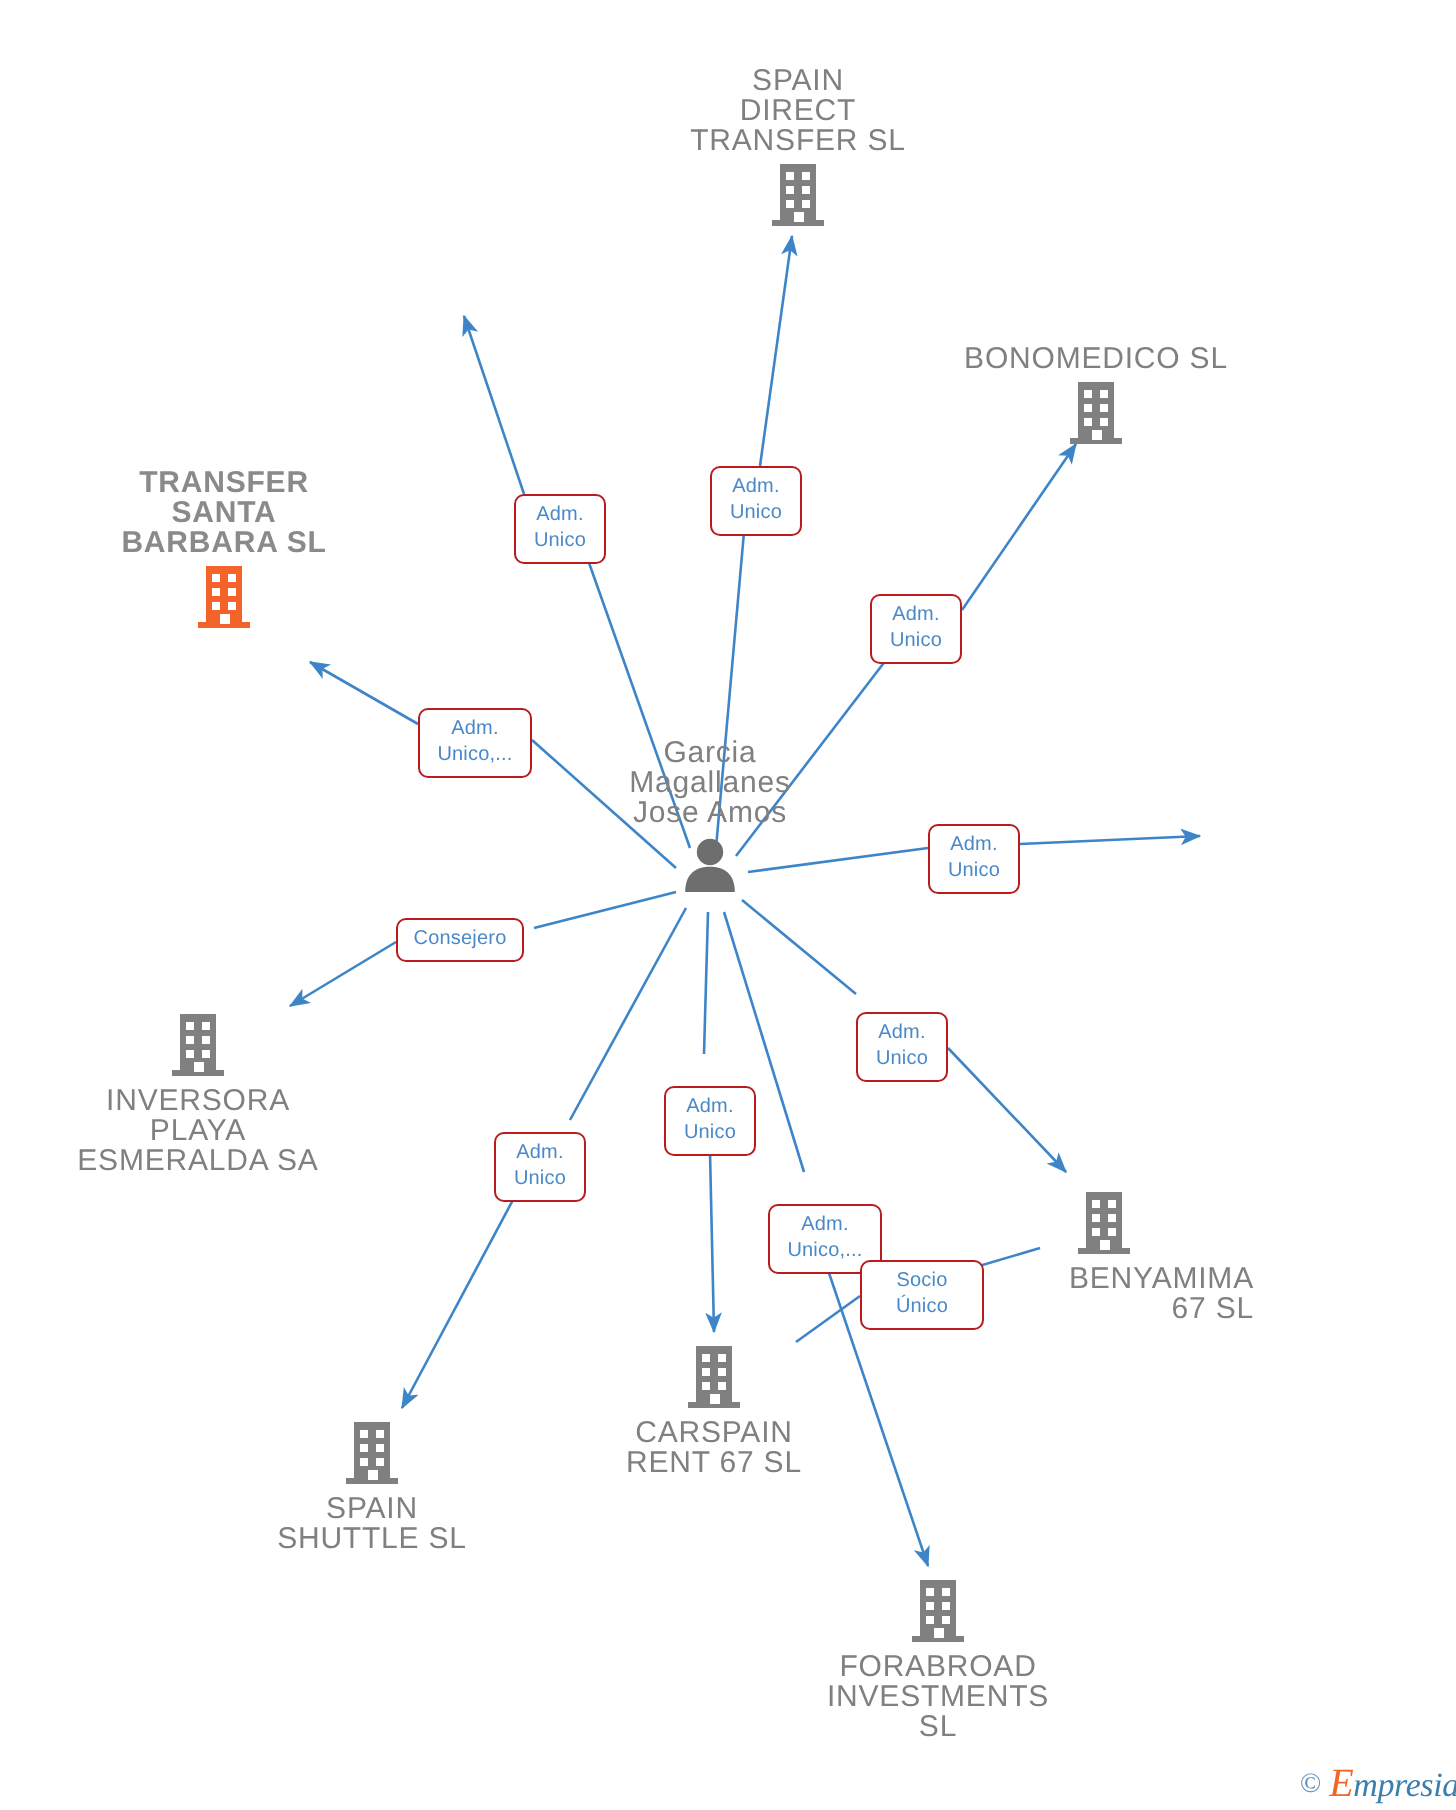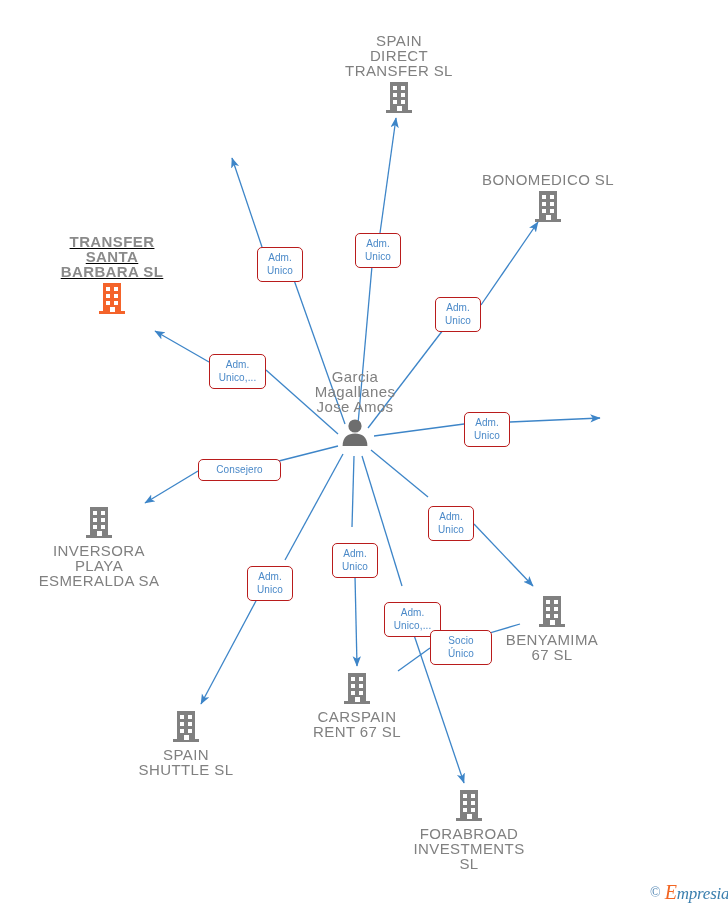--- a/index.html
+++ b/index.html
@@ -157,21 +157,21 @@
       <rect x="8" y="5" width="4" height="4" fill="#ffffff"></rect>
       <rect x="16" y="5" width="4" height="4" fill="#ffffff"></rect>
       <rect x="8" y="12" width="4" height="4" fill="#ffffff"></rect>
       <rect x="16" y="12" width="4" height="4" fill="#ffffff"></rect>
       <rect x="8" y="19" width="4" height="4" fill="#ffffff"></rect>
       <rect x="16" y="19" width="4" height="4" fill="#ffffff"></rect>
       <rect x="12" y="25" width="5" height="5" fill="#ffffff"></rect>
     </svg>
   </div>
 
-  <div class="node label-above" style="left:112px; top:234px;text-decoration:underline;">
+  <div class="node label-above" style="left:112px; top:234px;">
     <div class="node-label highlight">TRANSFER
 SANTA
 BARBARA  SL</div>
     <svg class="node-icon" width="28" height="34" viewBox="0 0 28 34">
       <rect x="5" y="1" width="18" height="28" fill="#f4632a"></rect>
       <rect x="1" y="29" width="26" height="3" fill="#f4632a"></rect>
       <rect x="8" y="5" width="4" height="4" fill="#ffffff"></rect>
       <rect x="16" y="5" width="4" height="4" fill="#ffffff"></rect>
       <rect x="8" y="12" width="4" height="4" fill="#ffffff"></rect>
       <rect x="16" y="12" width="4" height="4" fill="#ffffff"></rect>
@@ -192,21 +192,21 @@
       <rect x="16" y="12" width="4" height="4" fill="#ffffff"></rect>
       <rect x="8" y="19" width="4" height="4" fill="#ffffff"></rect>
       <rect x="16" y="19" width="4" height="4" fill="#ffffff"></rect>
       <rect x="12" y="25" width="5" height="5" fill="#ffffff"></rect>
     </svg>
     <div class="node-label">INVERSORA
 PLAYA
 ESMERALDA SA</div>
   </div>
 
-  <div class="node label-below" style="left:552px; top:595px;">
+  <div class="node label-below" style="left:552px; top:595px;text-align:right;">
     <svg class="node-icon" width="28" height="34" viewBox="0 0 28 34">
       <rect x="5" y="1" width="18" height="28" fill="#808080"></rect>
       <rect x="1" y="29" width="26" height="3" fill="#808080"></rect>
       <rect x="8" y="5" width="4" height="4" fill="#ffffff"></rect>
       <rect x="16" y="5" width="4" height="4" fill="#ffffff"></rect>
       <rect x="8" y="12" width="4" height="4" fill="#ffffff"></rect>
       <rect x="16" y="12" width="4" height="4" fill="#ffffff"></rect>
       <rect x="8" y="19" width="4" height="4" fill="#ffffff"></rect>
       <rect x="16" y="19" width="4" height="4" fill="#ffffff"></rect>
       <rect x="12" y="25" width="5" height="5" fill="#ffffff"></rect>
@@ -277,21 +277,21 @@
   <div class="edge-label" style="left:355px; top:233px; width:46px;">Adm.
 Unico</div>
   <div class="edge-label" style="left:257px; top:247px; width:46px;">Adm.
 Unico</div>
   <div class="edge-label" style="left:435px; top:297px; width:46px;">Adm.
 Unico</div>
   <div class="edge-label" style="left:209px; top:354px; width:57px;">Adm.
 Unico,...</div>
   <div class="edge-label" style="left:464px; top:412px; width:46px;">Adm.
 Unico</div>
-  <div class="edge-label" style="left:198px; top:459px; width:83px;">Consejero</div>
+  <div class="edge-label" style="left:198px; top:459px; width:64px;">Consejero</div>
   <div class="edge-label" style="left:428px; top:506px; width:46px;">Adm.
 Unico</div>
   <div class="edge-label" style="left:247px; top:566px; width:46px;">Adm.
 Unico</div>
   <div class="edge-label" style="left:332px; top:543px; width:46px;">Adm.
 Unico</div>
   <div class="edge-label" style="left:384px; top:602px; width:57px;">Adm.
 Unico,...</div>
   <div class="edge-label" style="left:430px; top:630px; width:62px;">Socio
 Único</div>

